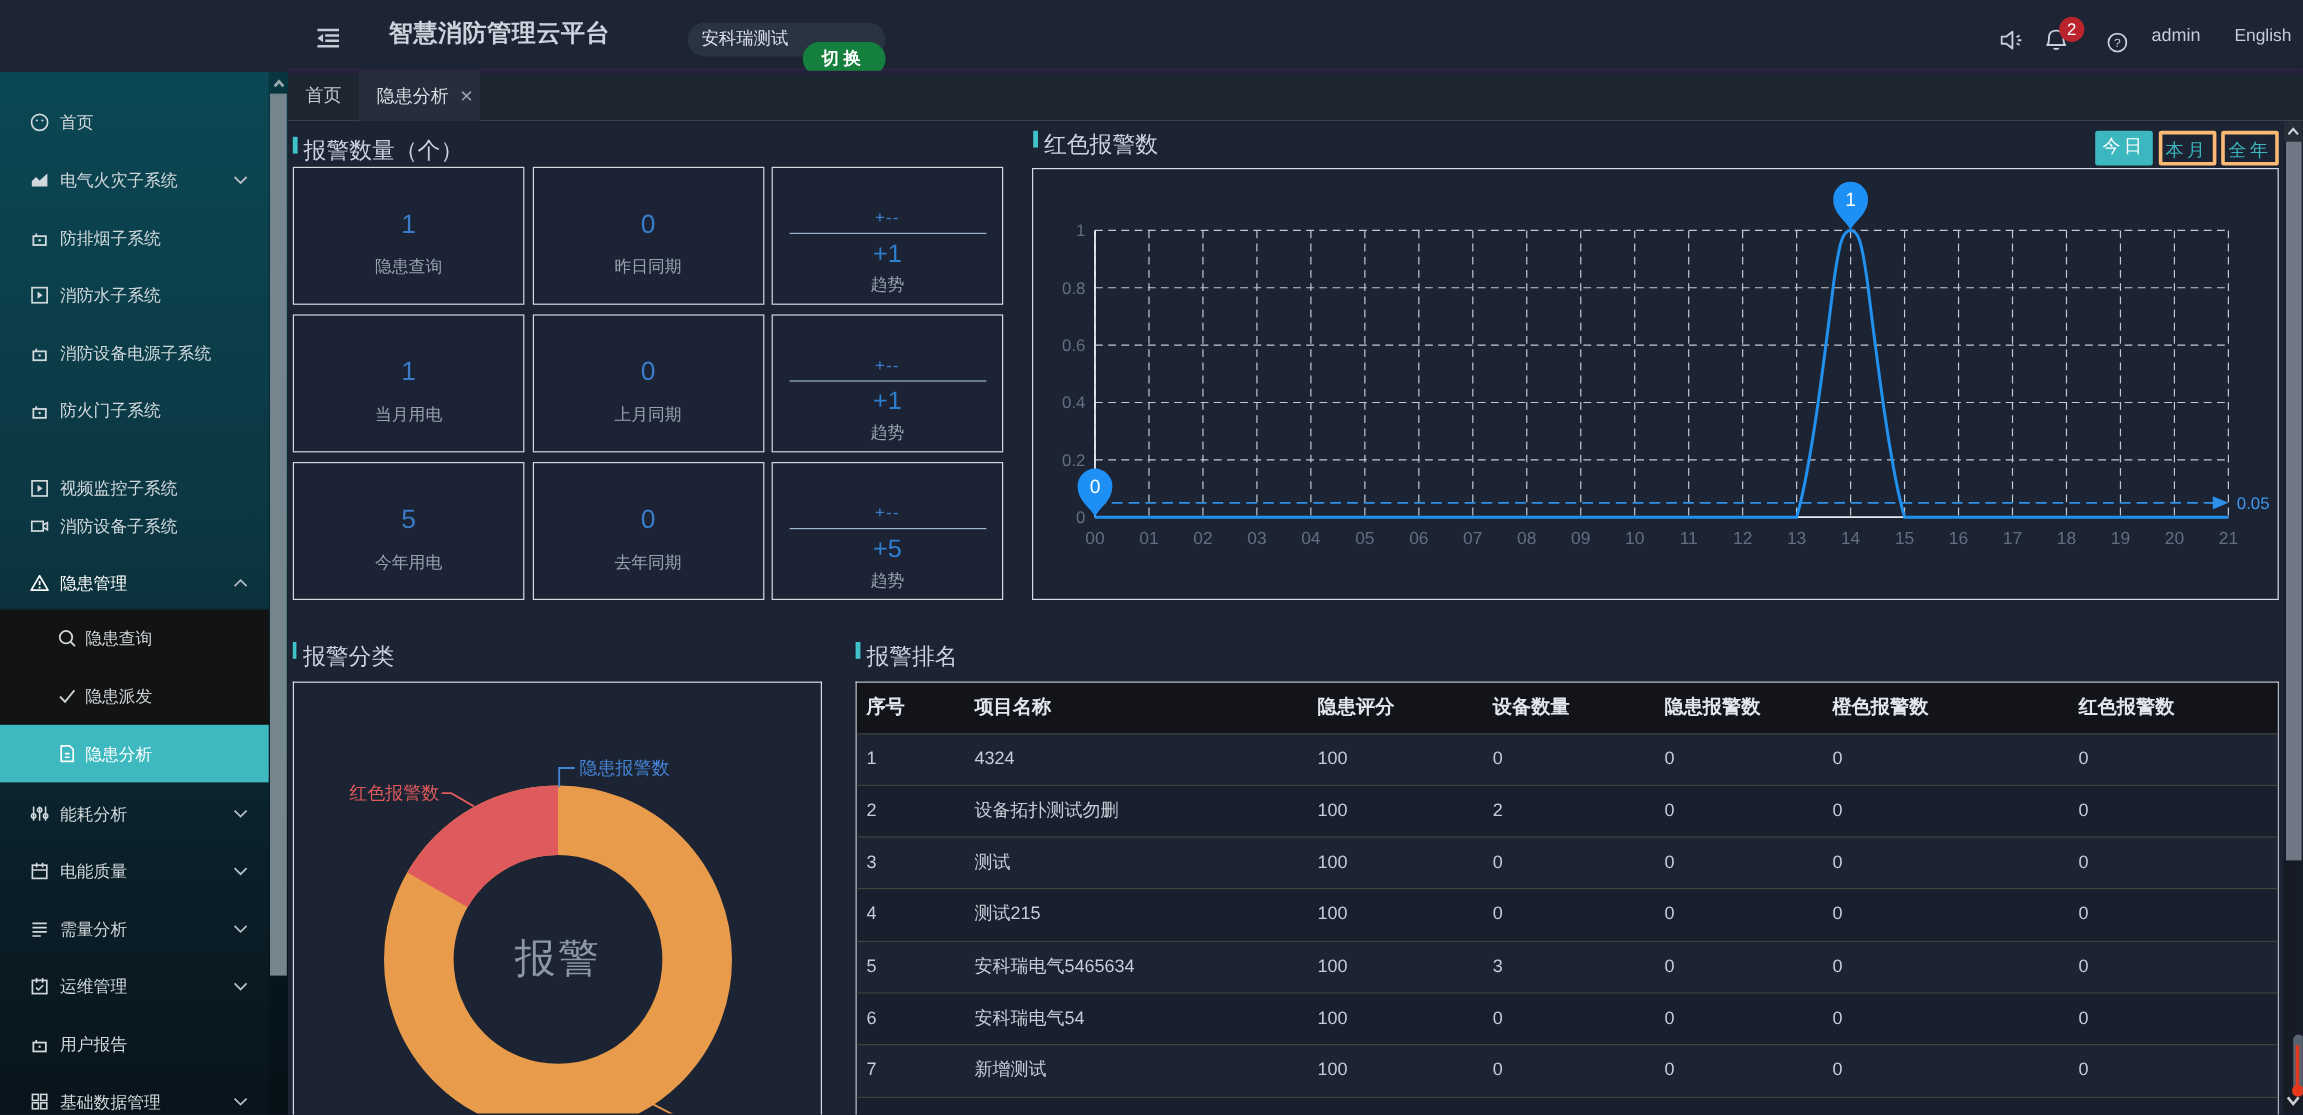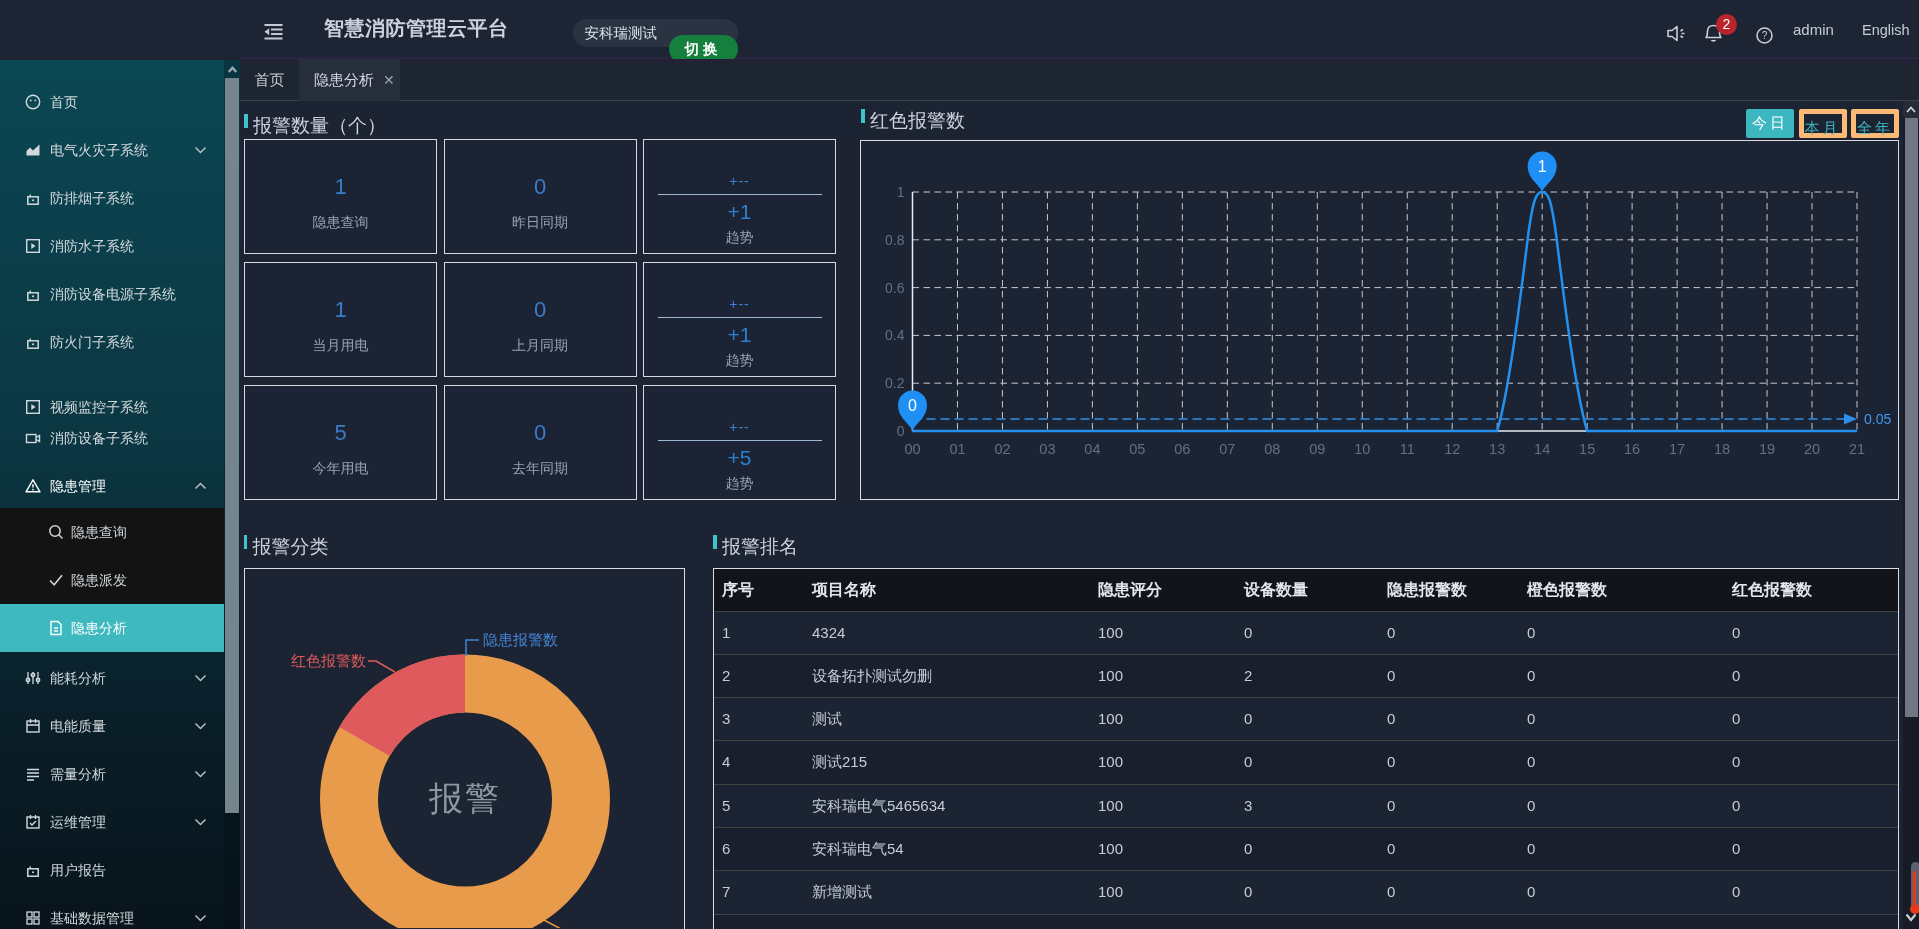--- a/index.html
+++ b/index.html
@@ -46,21 +46,21 @@
   .card .num { position:absolute; width:100%; top:34px; text-align:center; font-size:22px; color:#3a7cc8; }
   .card .lbl { position:absolute; width:100%; top:74px; text-align:center; font-size:14px; color:#99a3af; }
   .tcard .pm  { position:absolute; width:100%; top:33px; text-align:center; font-size:14px; color:#3d7fd0; letter-spacing:1px;}
   .tcard .ln  { position:absolute; left:14px; top:53.5px; width:164px; height:1.5px; background:#9cb8d2; }
   .tcard .pn  { position:absolute; width:100%; top:60px; text-align:center; font-size:21px; color:#2e7fd0; }
   .tcard .tr  { position:absolute; width:100%; top:89px; text-align:center; font-size:14px; color:#99a3af; }
   
   #chartbox { left:860px; top:140px; width:1039px; height:360px; border:1.2px solid #d9dde3; }
   .cbtn { position:absolute; top:8px; height:28.5px; font-size:15px; text-align:center; line-height:28px; border-radius:2px; letter-spacing:3px; }
   .cbtn.on { background:#3cb6bf; color:#fff; }
-  .cbtn.off { border:5px solid #fdba74; color:#3cb6bf; }
+  .cbtn.off { border:3px solid #fdba74; color:#3cb6bf; }
   
   #donutbox { left:243.5px; top:568px; width:441px; height:361px; border:1.2px solid #d9dde3; border-bottom:none; }
   #tablebox { left:713px; top:568px; width:1186px; height:361px; border:1.2px solid #d9dde3; border-bottom:none;padding-left:48px; }
   .thead { position:absolute; left:0; top:0; width:100%; height:41.5px; background:#121419; color:#e2e7ee; font-size:16px; font-weight:bold; }
   .trow { position:absolute; left:0; width:100%; height:43.3px; color:#c5cdd8; font-size:15px; border-top:1px solid #3f423e;}
   .trow.odd { background:#1c2333; }
   .trow.even { background:#191f2c; }
   .tc { position:absolute; top:0; line-height:42px; }
   .c1 { left:8px; } .c2 { left:98px; } .c3 { left:384px; } .c4 { left:530px; } .c5 { left:673px; } .c6 { left:813px; } .c7 { left:1018px; }
   .thead .tc { line-height:41.5px; }

